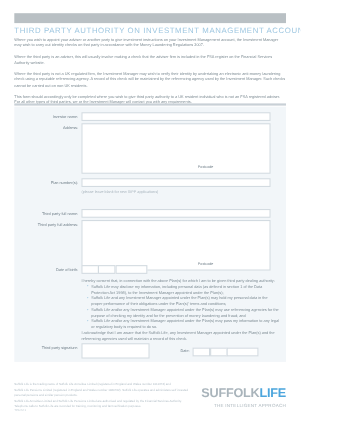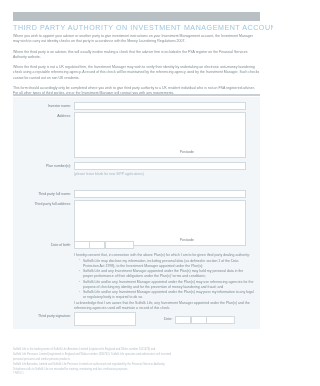--- a/index.html
+++ b/index.html
@@ -320,14 +320,18 @@
 
   <div class="footer">
     <p>Suffolk Life is the trading name of Suffolk Life Annuities Limited (registered in England and Wales number 1011674) and</p>
     <p>Suffolk Life Pensions Limited (registered in England and Wales number 1180742). Suffolk Life operates and administers self invested</p>
     <p>personal pensions and similar pension products.</p>
     <p>Suffolk Life Annuities Limited and Suffolk Life Pensions Limited are authorised and regulated by the Financial Services Authority.</p>
     <p>Telephone calls to Suffolk Life are recorded for training, monitoring and fact verification purposes.</p>
   </div>
   <div class="page-code">TPA IM 1</div>
 
+  <div class="logo">
+    <div class="logo-main"><span class="logo-suffolk">SUFFOLK</span><span class="logo-life">LIFE</span></div>
+    <div class="logo-tag">THE INTELLIGENT APPROACH</div>
+  </div>
 
 </div>
 
 </body></html>

